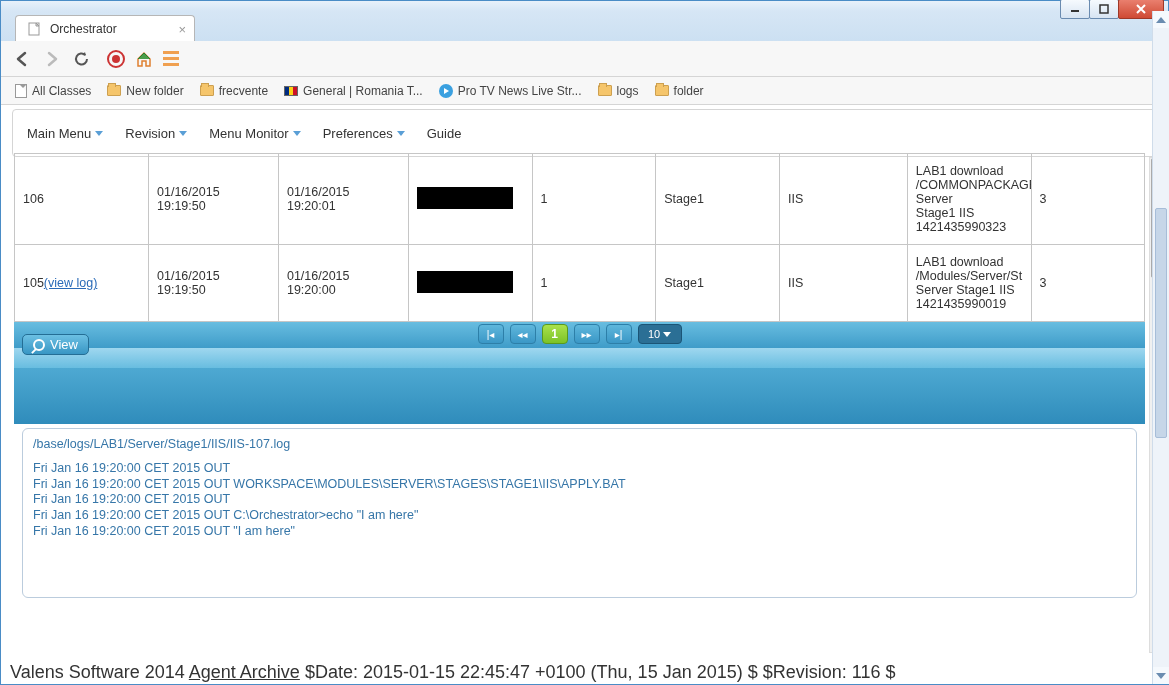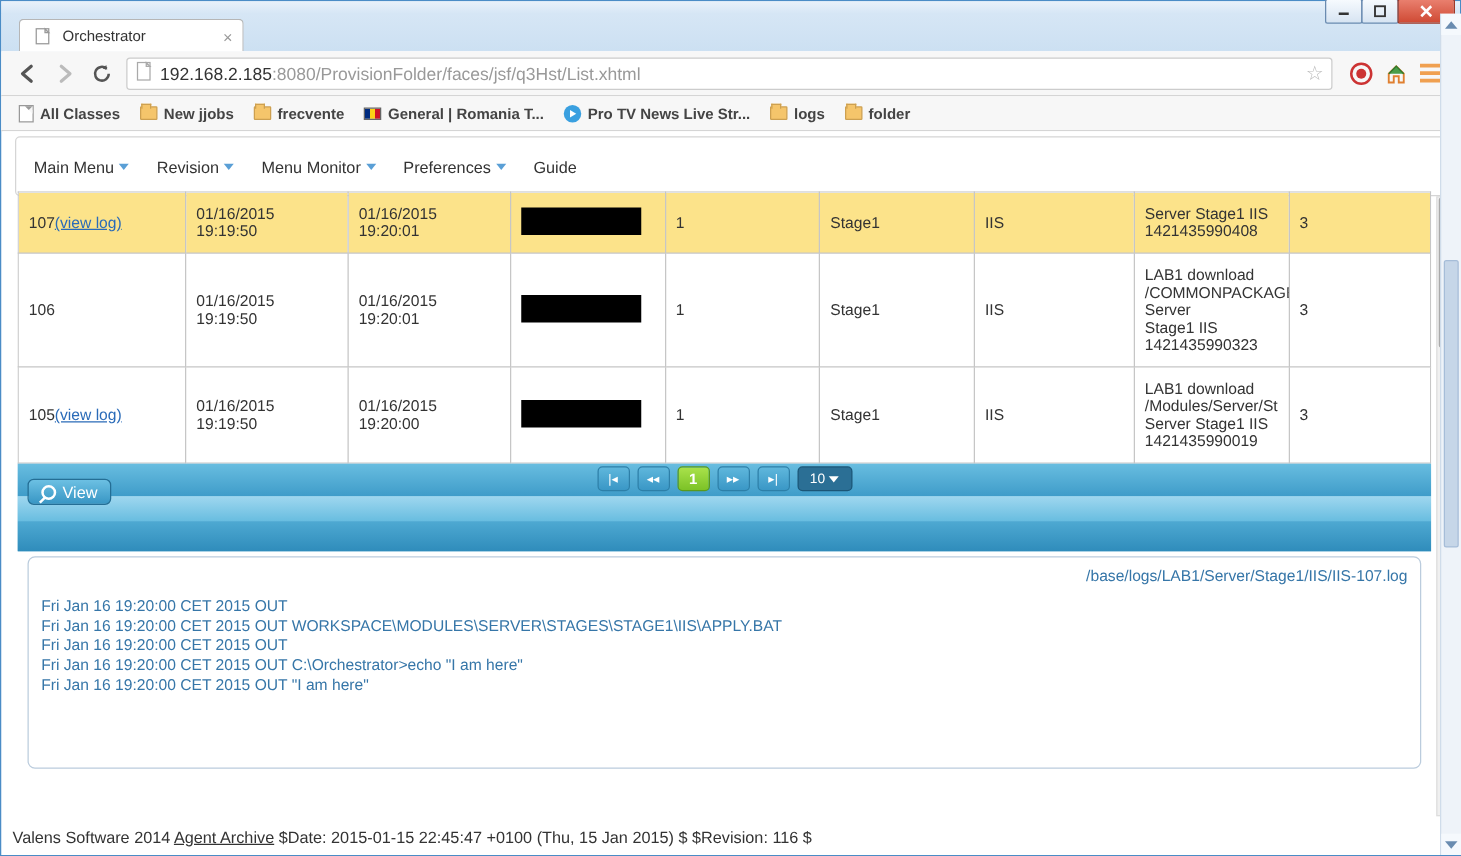--- a/index.html
+++ b/index.html
@@ -28,21 +28,21 @@
   .addr .star { margin-left:auto; color:#bbb; font-size:16px; }
   .ext-icons { display:flex; gap:10px; align-items:center; padding: 0 6px;}
   .ext-red { width:18px; height:18px; border:2px solid #c33; border-radius:50%; display:flex; align-items:center; justify-content:center;}
   .ext-red::after { content:""; width:8px; height:8px; background:#c33; border-radius:50%; }
   .ext-home { width:18px; height:18px; }
   .ext-menu { width:16px; display:flex; flex-direction:column; gap:3px;}
   .ext-menu span { height:3px; background:#f0a050; }
 
   
   .bookmarks { height: 28px; background: #f7f7f7; border-bottom: 1px solid #d5d5d5; display:flex; align-items:center; padding-left: 14px; gap: 16px; font-size:12px; color:#444; }
-  .bm-item { display:flex; align-items:center; gap:5px;font-weight:bold; }
+  .bm-item { display:flex; align-items:center; gap:5px; }
   .folder-ico { width:14px; height:11px; background:#f5c56b; border:1px solid #cda050; border-radius:1px; position:relative; }
   .folder-ico::before { content:""; position:absolute; top:-3px; left:0; width:6px; height:3px; background:#f5c56b; border:1px solid #cda050; border-bottom:none; }
   .doc-ico-sm { width:12px; height:14px; border:1px solid #999; background:#fff; position:relative; }
   .doc-ico-sm::after{content:""; position:absolute; top:0; right:0; border-width:3px; border-style:solid; border-color:#999 #f7f7f7 transparent transparent;}
   .fav-ro { width:14px; height:10px; background: linear-gradient(90deg,#002b7f 33%,#fcd116 33%,#fcd116 66%,#ce1126 66%); border:1px solid #666; }
   .play-ico { width:14px; height:14px; border-radius:50%; background:#3aa0e0; display:flex; align-items:center; justify-content:center;}
   .play-ico::after{content:""; border-left:5px solid #fff; border-top:3px solid transparent; border-bottom:3px solid transparent; margin-left:1px;}
 
   
   .page { position:absolute; top: 104px; left:1px; right:1px; bottom: 1px; background:#fff; }
@@ -69,35 +69,35 @@
   .col-c{width:110px;}
 
   
   .pager-band { background: linear-gradient(#b5e0f5,#4ea9d2); padding-top:0; }
   .pager-wave { height:20px; background: linear-gradient(#9fd7ef,#68bde0); }
   .pager { display:flex; justify-content:center; gap:6px; padding: 2px 0 4px 0; background: linear-gradient(#68bde0,#3f9cc9);}
   .pg-btn { width:26px; height:20px; background: linear-gradient(#5fb7dc,#3a97c6); border:1px solid #2d7fa8; border-radius:4px; color:#fff; font-size:10px; display:flex; align-items:center; justify-content:center;}
   .pg-btn.active { background: linear-gradient(#a9e24b,#7cc227); border-color:#5a9a1c; font-weight:bold; font-size:12px;}
   .pg-sel { width:44px; height:20px; background:#2b6f95; border:1px solid #1b5576; border-radius:4px; color:#fff; font-size:11px; display:flex; align-items:center; justify-content:center; gap:3px;}
   .pg-sel .caret-w { border-top-color:#fff; }
-  .pager-spacer { height: 24px; background: linear-gradient(#4ea9d2,#2f8cbb);}
+  .pager-spacer { height: 56px; background: linear-gradient(#4ea9d2,#2f8cbb);}
 
   
   .view-bar { padding: 6px 8px 0 8px; background:transparent; position:relative; top:-40px; margin-bottom:-40px;}
   .view-btn { background: linear-gradient(#6cc0e3,#3896c4); border:1px solid #246e95; border-radius:5px; color:#fff; font-size:13px; padding: 2px 10px; display:inline-flex; align-items:center; gap:5px;}
   .mag { width:12px; height:12px; border:2px solid #fff; border-radius:50%; position:relative;}
   .mag::after{content:""; position:absolute; width:2px; height:6px; background:#fff; bottom:-5px; left:-2px; transform:rotate(45deg);}
 
   
   .log-panel { margin: 4px 8px 0 8px; height:170px; background:#fff; border:1px solid #bcd; border-radius:6px; padding: 8px 10px; font-family: Arial, sans-serif; font-size:12.5px; color:#3676a8; overflow:hidden;}
-  .log-panel .path { margin-bottom: 10px; text-align: right; }
+  .log-panel .path { margin-bottom: 10px; }
   .log-line { line-height:1.25; white-space:nowrap; }
 
   
-  .status-bar { position:absolute; bottom:0; left:0; right:20px; height:24px; padding: 3px 8px; font-size:13px; color:#333; background:#fff;}
+  .status-bar { position:absolute; bottom:0; left:0; right:20px; height:24px; padding: 3px 8px; font-size:18px; color:#333; background:#fff;}
   .status-bar .u { text-decoration: underline; }
 
   
   .page-scroll { position:absolute; right:2px; top:52px; bottom:30px; width:16px; background:#f0f0f0; border:1px solid #ddd;}
   .page-scroll .thumb { position:absolute; left:1px; right:1px; top:0; height:120px; background:#c8c8c8; border:1px solid #aaa; border-radius:2px;}
   .outer-scroll { position:absolute; right:-1px; top:10px; bottom:0; width:17px; background:#eef3f9; border-left:1px solid #cfdcea;}
   .outer-scroll .up, .outer-scroll .down { height:17px; display:flex; align-items:center; justify-content:center; background:#f5f9fd;}
   .outer-scroll .track{ position:absolute; top:17px; bottom:17px; left:0; right:0;}
   .outer-scroll .thumb{ position:absolute; left:2px; right:2px; top:180px; height:230px; background:#c6d6e8; border:1px solid #a6bdd8; border-radius:2px;}
   .tri-up{width:0;height:0;border-left:5px solid transparent;border-right:5px solid transparent;border-bottom:6px solid #6a8cb0;}
@@ -150,30 +150,20 @@
         <svg width="18" height="18">
           <path d="M6 3 L13 9 L6 15" fill="none" stroke="#bbb" stroke-width="2.5" stroke-linecap="round" stroke-linejoin="round"></path>
         </svg>
       </div>
     <div class="reload">
         <svg width="18" height="18">
           <path d="M14 9 A5.5 5.5 0 1 1 12.3 5" fill="none" stroke="#555" stroke-width="2"></path>
           <path d="M12 2 L12.8 5.5 L9.2 5" fill="#555"></path>
         </svg>
       </div>
-    <div class="addr">
-      <span class="doc-ico"><svg width="14" height="16">
-            <rect x="2" y="1" width="10" height="14" fill="#fff" stroke="#aaa"></rect>
-            <path d="M9 1 L12 4 L9 4 Z" fill="#eee" stroke="#aaa"></path>
-          </svg></span>
-      <span style="color:#333">192.168.2.185</span>
-        <span style="color:#999">:8080</span>
-        <span style="color:#999">/ProvisionFolder/faces/jsf/q3Hst/List.xhtml</span>
-      <span class="star">☆</span>
-    </div>
     <div class="ext-icons">
       <div class="ext-red"></div>
       <div class="ext-home"><svg width="18" height="18">
             <path d="M3 9 L9 3 L15 9 L15 16 L11 16 L11 11 L7 11 L7 16 L3 16 Z" fill="none" stroke="#e08030" stroke-width="1.5"></path>
             <path d="M3 9 L9 3 L15 9" fill="#4a9e4a" stroke="#2e7a2e"></path>
           </svg></div>
       <div class="ext-menu">
           <span></span>
           <span></span>
           <span></span>
@@ -181,21 +171,21 @@
     </div>
   </div>
 
   <div class="bookmarks" id="bookmarks-bar">
       <div class="bm-item">
         <span class="doc-ico-sm"></span>
         <span>All Classes</span>
       </div>
       <div class="bm-item">
         <span class="folder-ico"></span>
-        <span>New jjobs</span>
+        <span>New folder</span>
       </div>
       <div class="bm-item">
         <span class="folder-ico"></span>
         <span>frecvente</span>
       </div>
       <div class="bm-item">
         <span class="fav-ro"></span>
         <span>General | Romania T...</span>
       </div>
       <div class="bm-item">
@@ -242,31 +232,20 @@
             <col class="col-d">
             <col class="col-d">
             <col class="col-s">
             <col class="col-n">
             <col class="col-st">
             <col class="col-sv">
             <col class="col-desc">
             <col class="col-c">
         </colgroup>
         <tbody id="table-body">
-            <tr class="row-hl">
-              <td>107<span class="link">(view log)</span></td>
-              <td>01/16/2015<br>19:19:50</td>
-              <td>01/16/2015<br>19:20:01</td>
-              <td><span class="redact"></span></td>
-              <td>1</td>
-              <td>Stage1</td>
-              <td>IIS</td>
-              <td>Server Stage1 IIS<br>1421435990408</td>
-              <td>3</td>
-            </tr>
             <tr>
               <td>106</td>
               <td>01/16/2015<br>19:19:50</td>
               <td>01/16/2015<br>19:20:01</td>
               <td><span class="redact"></span></td>
               <td>1</td>
               <td>Stage1</td>
               <td>IIS</td>
               <td>LAB1 download<br>/COMMONPACKAGE Server<br>Stage1 IIS 1421435990323</td>
               <td>3</td>

